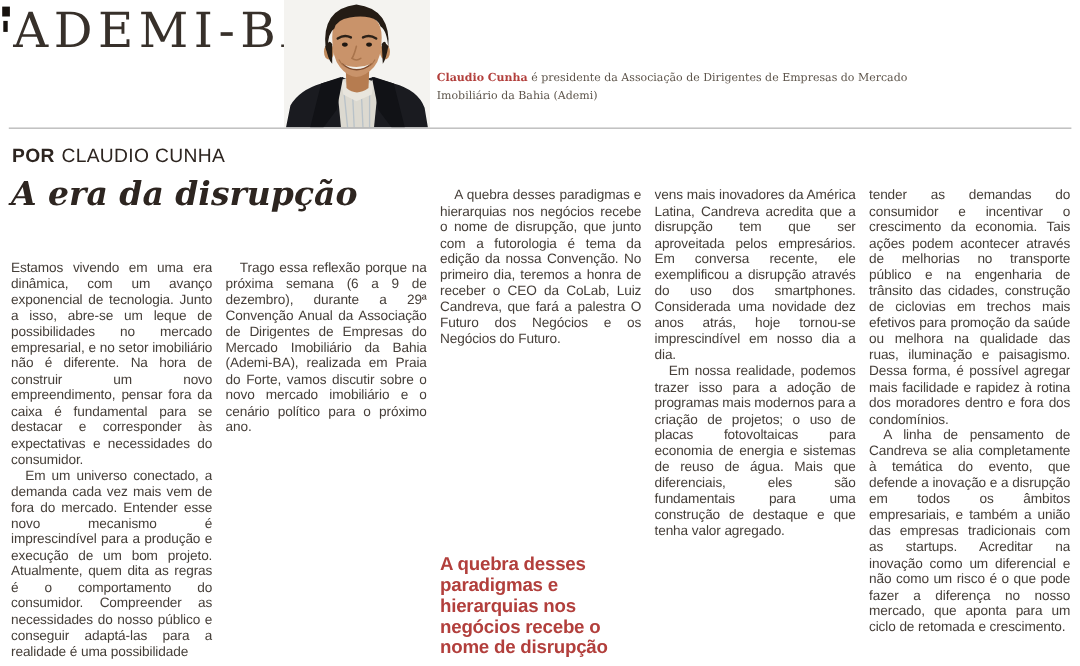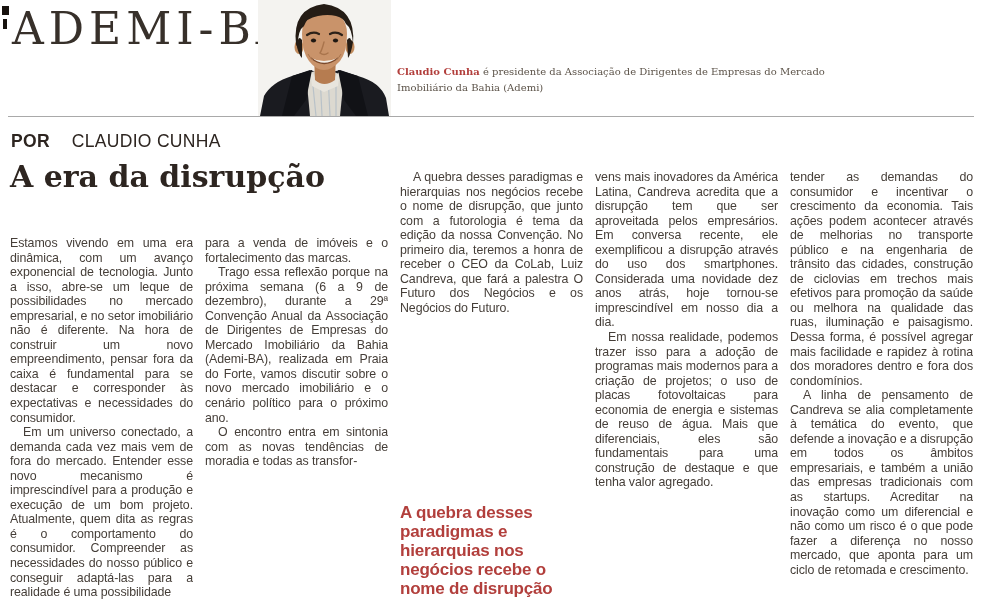--- a/index.html
+++ b/index.html
@@ -27,25 +27,25 @@
   .caption .cap-name{font-weight:bold;color:#b23f3c;}
   .header-rule{
     position:absolute;left:8px;right:8px;top:116px;height:0;
     border-top:1px solid #a9a9a9;
   }
   
   .byline{
     position:absolute;left:11px;top:131px;
     font-size:17.5px;letter-spacing:0.3px;color:#2d2520;
   }
-  .byline .by-prefix{font-weight:bold;margin-right:22px;}
+  .byline .by-prefix{font-weight:bold;margin-right:6px;}
   .headline{
     position:absolute;left:10px;top:160px;width:380px;
     font-family:"DejaVu Serif","Liberation Serif",serif;
-    font-weight:bold;
+    font-style:italic;font-weight:bold;
     font-size:30px;line-height:34px;color:#2d2520;
   }
   
   .col{
     position:absolute;width:183px;overflow:hidden;
     font-size:12.4px;line-height:14.55px;letter-spacing:-0.1px;
     text-align:justify;color:#453e38;
   }
   .col-1{left:10px;top:236px;height:369px;}
   .col-2{left:205px;top:236px;height:369px;}
@@ -122,23 +122,21 @@
   <span class="by-prefix">POR</span><span>CLAUDIO CUNHA</span>
 </div>
 
 <div class="headline">A era da disrupção</div>
 
 <div class="col col-1">
     <p class="">Estamos vivendo em uma era dinâmica, com um avanço exponencial de tecnologia. Junto a isso, abre-se um leque de possibilidades no mercado empresarial, e no setor imobiliário não é diferente. Na hora de construir um novo empreendimento, pensar fora da caixa é fundamental para se destacar e corresponder às expectativas e necessidades do consumidor.</p>
     <p class="indent">Em um universo conectado, a demanda cada vez mais vem de fora do mercado. Entender esse novo mecanismo é imprescindível para a produção e execução de um bom projeto. Atualmente, quem dita as regras é o comportamento do consumidor. Compreender as necessidades do nosso público e conseguir adaptá-las para a realidade é uma possibilidade</p>
   </div>
 <div class="col col-2">
-    <p class="">para a venda de imóveis e o fortalecimento das marcas.</p>
     <p class="indent">Trago essa reflexão porque na próxima semana (6 a 9 de dezembro), durante a 29ª Convenção Anual da Associação de Dirigentes de Empresas do Mercado Imobiliário da Bahia (Ademi-BA), realizada em Praia do Forte, vamos discutir sobre o novo mercado imobiliário e o cenário político para o próximo ano.</p>
-    <p class="indent">O encontro entra em sintonia com as novas tendências de moradia e todas as transfor-</p>
   </div>
 <div class="col col-3">
   <div class="pullquote">A quebra desses paradigmas e hierarquias nos negócios recebe o nome de disrupção</div>
     <p class="indent">A quebra desses paradigmas e hierarquias nos negócios recebe o nome de disrupção, que junto com a futorologia é tema da edição da nossa Convenção. No primeiro dia, teremos a honra de receber o CEO da CoLab, Luiz Candreva, que fará a palestra O Futuro dos Negócios e os Negócios do Futuro.</p>
   </div>
 <div class="col col-4">
     <p class="">vens mais inovadores da América Latina, Candreva acredita que a disrupção tem que ser aproveitada pelos empresários. Em conversa recente, ele exemplificou a disrupção através do uso dos smartphones. Considerada uma novidade dez anos atrás, hoje tornou-se imprescindível em nosso dia a dia.</p>
     <p class="indent">Em nossa realidade, podemos trazer isso para a adoção de programas mais modernos para a criação de projetos; o uso de placas fotovoltaicas para economia de energia e sistemas de reuso de água. Mais que diferenciais, eles são fundamentais para uma construção de destaque e que tenha valor agregado.</p>
   </div>
 <div class="col col-5">

